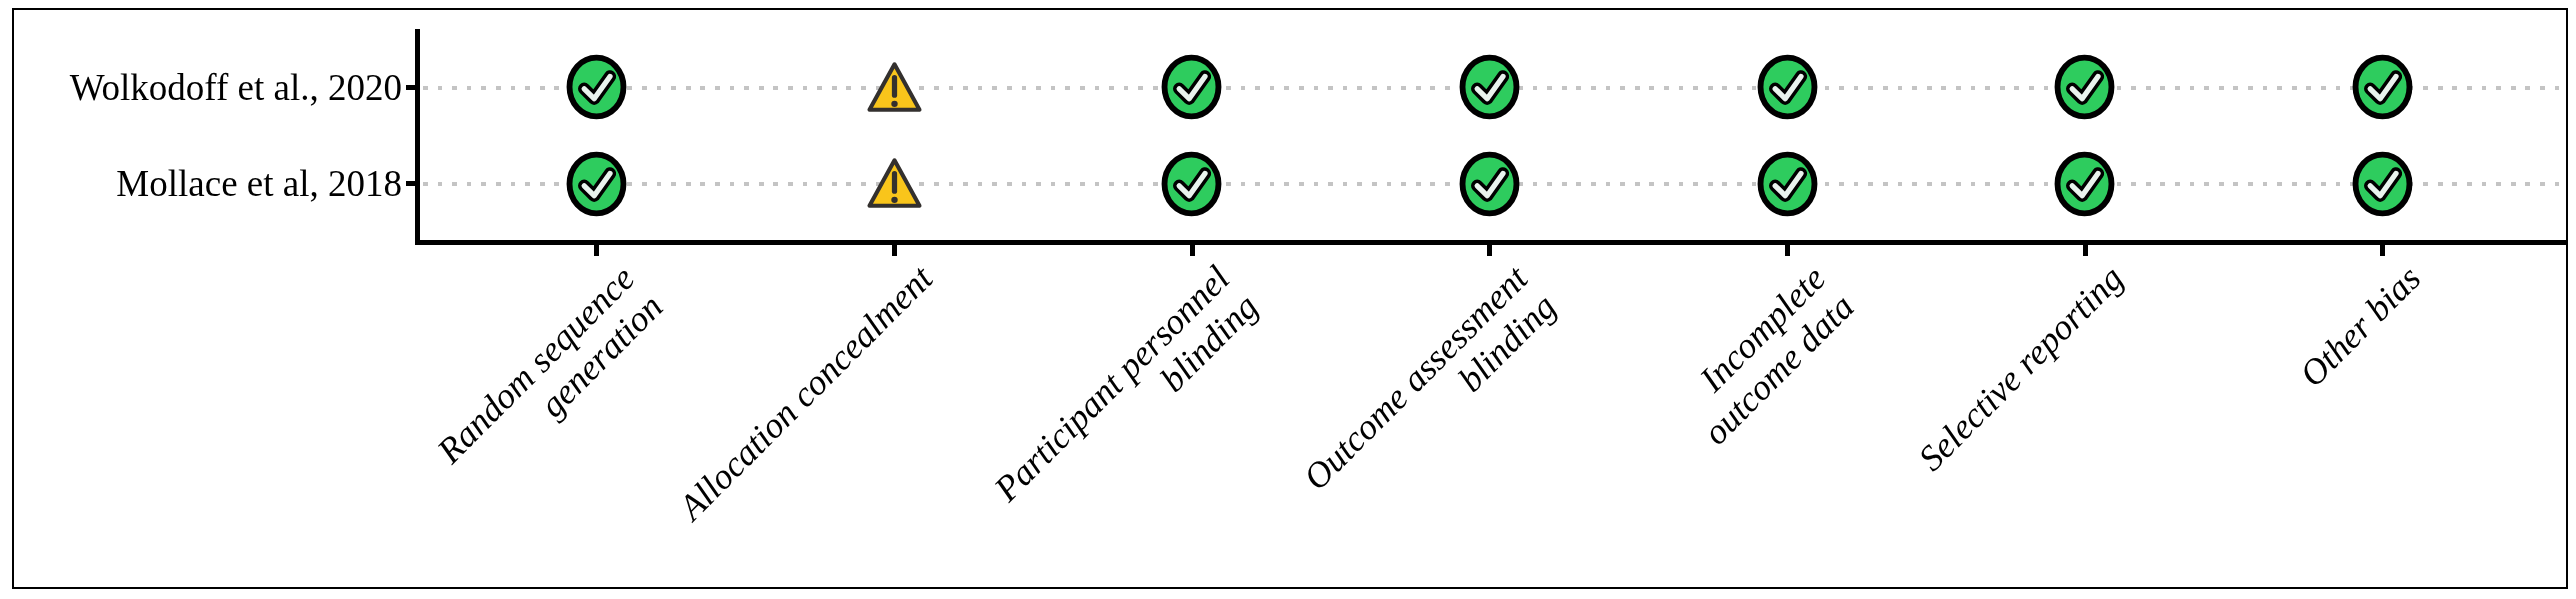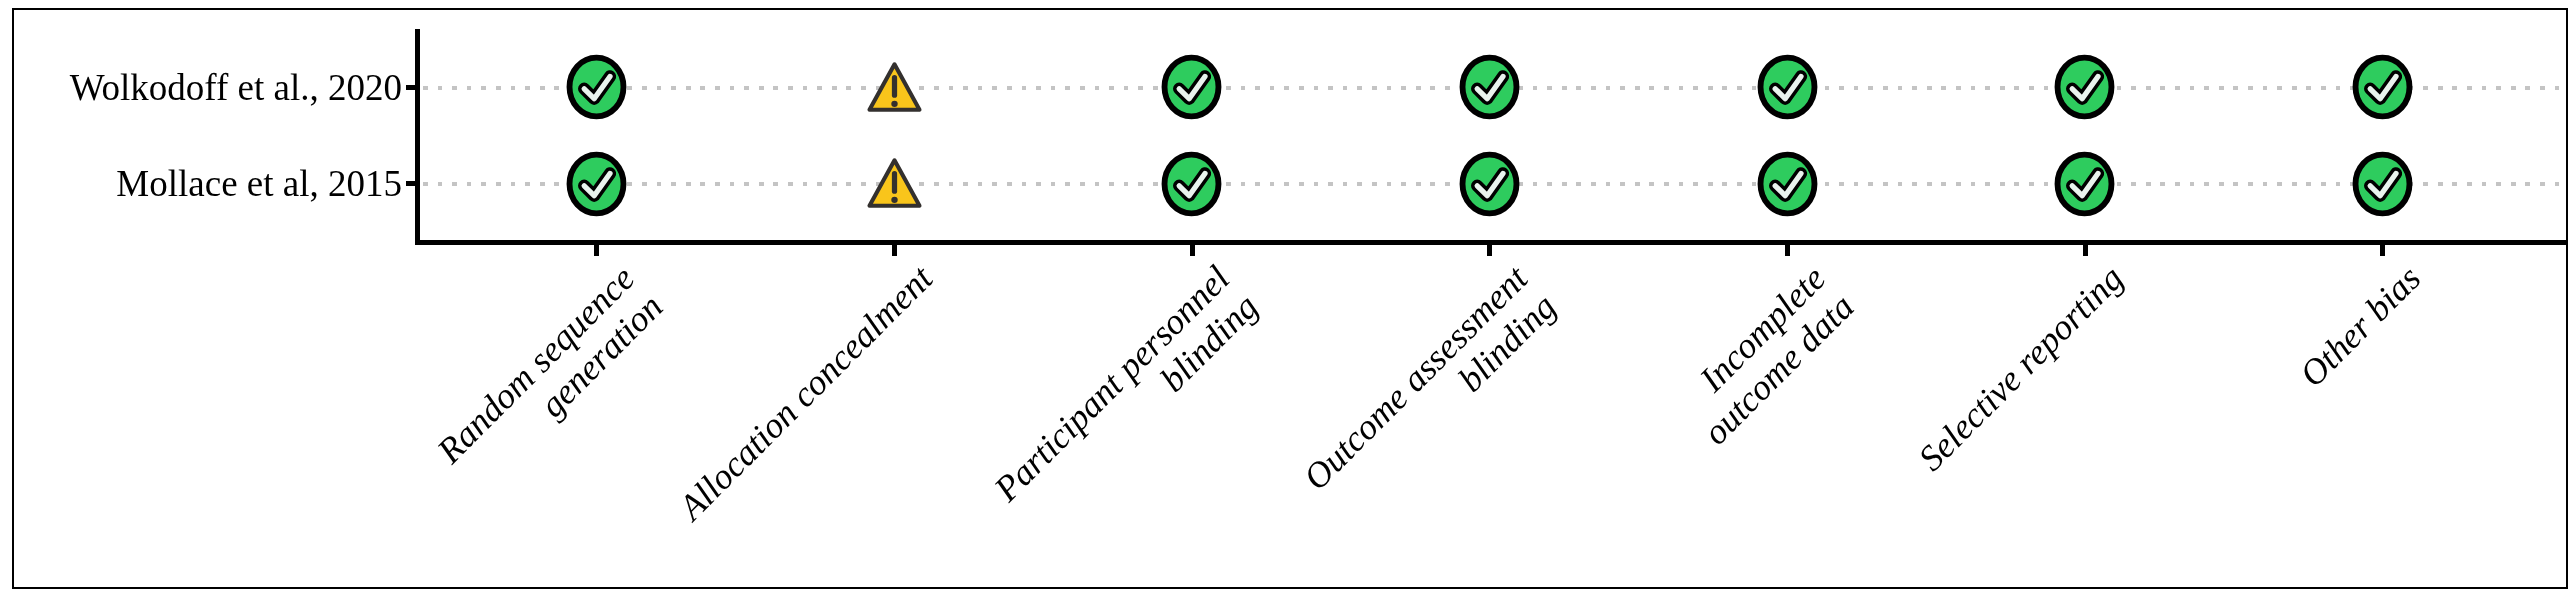--- a/index.html
+++ b/index.html
@@ -88,21 +88,21 @@
       <div class="xtick" style="left: 594px;"></div>
       <div class="xtick" style="left: 892px;"></div>
       <div class="xtick" style="left: 1190px;"></div>
       <div class="xtick" style="left: 1487px;"></div>
       <div class="xtick" style="left: 1785px;"></div>
       <div class="xtick" style="left: 2083px;"></div>
       <div class="xtick" style="left: 2380px;"></div>
     </div>
   <div id="labels">
       <div class="study-label" style="top: 61px; right: 2174px;">Wolkodoff et al., 2020</div>
-      <div class="study-label" style="top: 157px; right: 2174px;">Mollace et al, 2015</div>
+      <div class="study-label" style="top: 157px; right: 2174px;">Mollace et al, 2018</div>
       <div class="domain-label" style="right: 1962px;">Random sequence
 generation</div>
       <div class="domain-label" style="right: 1664px;">Allocation concealment</div>
       <div class="domain-label" style="right: 1367px;">Participant personnel
 blinding</div>
       <div class="domain-label" style="right: 1069px;">Outcome assessment
 blinding</div>
       <div class="domain-label" style="right: 771px;">Incomplete
 outcome data</div>
       <div class="domain-label" style="right: 473px;">Selective reporting</div>

